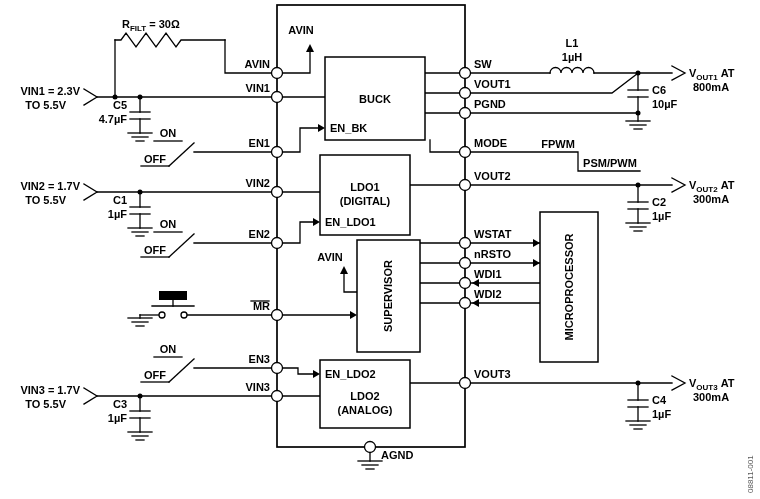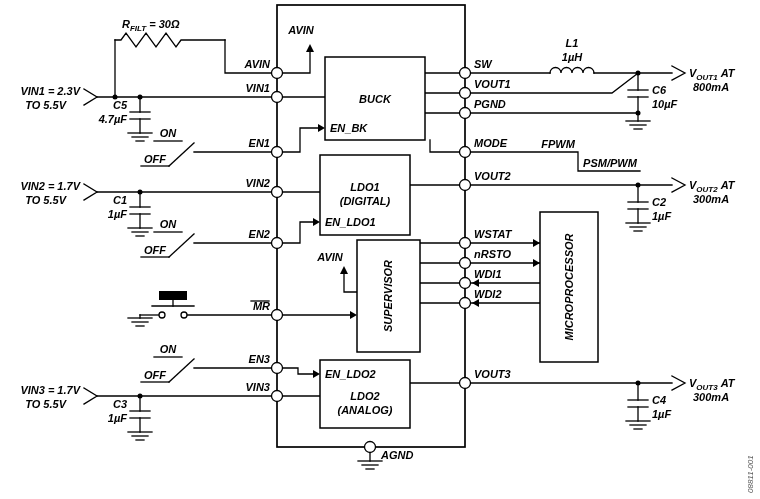--- a/index.html
+++ b/index.html
@@ -1,16 +1,16 @@
 <!DOCTYPE html>
 <html><head>
 <meta charset="utf-8">
 <style>
   html,body{margin:0;padding:0;background:#fff;}
-  .canvas{position:relative;width:760px;height:499px;background:#ffffff;overflow:hidden;font-style:italic;}
+  .canvas{position:relative;width:760px;height:499px;background:#ffffff;overflow:hidden;}
   svg{position:absolute;left:0;top:0;}
   text{font-family:"Liberation Sans",sans-serif;font-weight:bold;font-size:11px;fill:#000;stroke:none;}
   .sub{font-size:8px;}
   .fig{font-weight:normal;font-size:8px;fill:#595959;}
   .wire{stroke:#000;stroke-width:1.3;fill:none;stroke-linecap:square;}
   .block{fill:#fff;stroke:#000;stroke-width:1.5;}
   .ic{fill:none;stroke:#000;stroke-width:1.7;}
   .pin{fill:#fff;stroke:#000;stroke-width:1.3;}
   .dot{fill:#000;stroke:none;}
   .arrow{fill:#000;stroke:none;}

